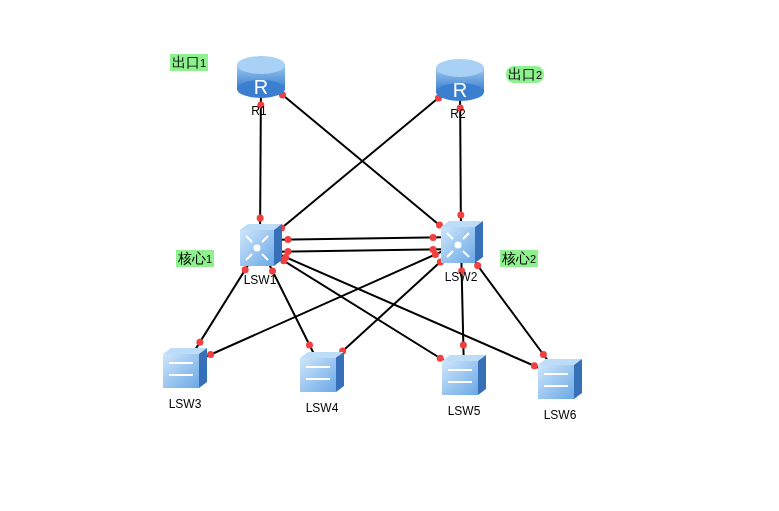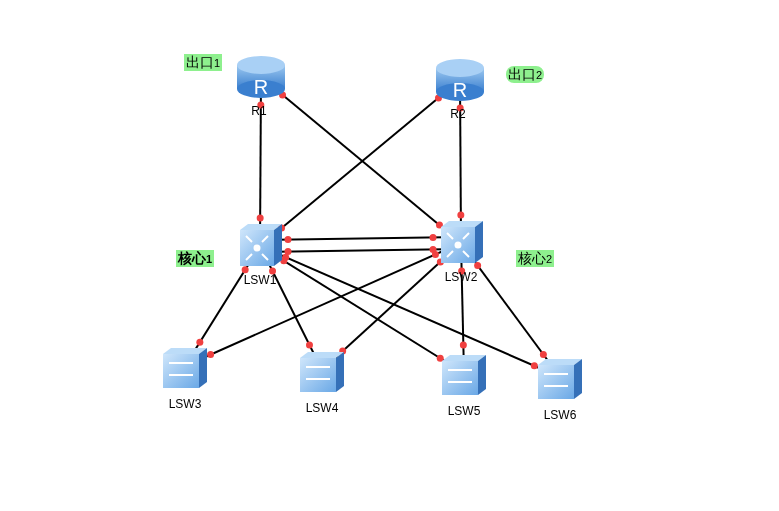--- a/index.html
+++ b/index.html
@@ -133,17 +133,17 @@
         <polygon points="-22,-12 14,-12 22,-18 -14,-18" fill="#bcdcf8"></polygon>
         <polygon points="14,-12 22,-18 22,16 14,22" fill="#3570b8"></polygon>
         <rect x="-22" y="-12" width="36" height="34" fill="url(#sg)"></rect>
         <line x1="-16" y1="-3" x2="8" y2="-3" stroke="#fff" stroke-width="2"></line>
         <line x1="-16" y1="9" x2="8" y2="9" stroke="#fff" stroke-width="2"></line>
         <text x="0" y="42" text-anchor="middle" font-size="12" fill="#000" font-family="Liberation Sans, sans-serif">LSW6</text>
       </g>
     </g>
 </svg>
 <div id="overlay">
-    <div class="tag" style="left: 184px; top: 54px;"><span>出口</span><sub>1</sub></div>
+    <div class="tag" style="left: 170px; top: 54px;"><span>出口</span><sub>1</sub></div>
     <div class="tag" style="left: 506px; top: 66px; border-radius: 8px;"><span>出口</span><sub>2</sub></div>
-    <div class="tag" style="left: 176px; top: 250px; font-weight: bold;"><span>核心</span><sub>1</sub></div>
-    <div class="tag" style="left: 516px; top: 250px;"><span>核心</span><sub>2</sub></div>
+    <div class="tag" style="left: 176px; top: 250px;"><span>核心</span><sub>1</sub></div>
+    <div class="tag" style="left: 500px; top: 250px;"><span>核心</span><sub>2</sub></div>
   </div>
 
 </body></html>

